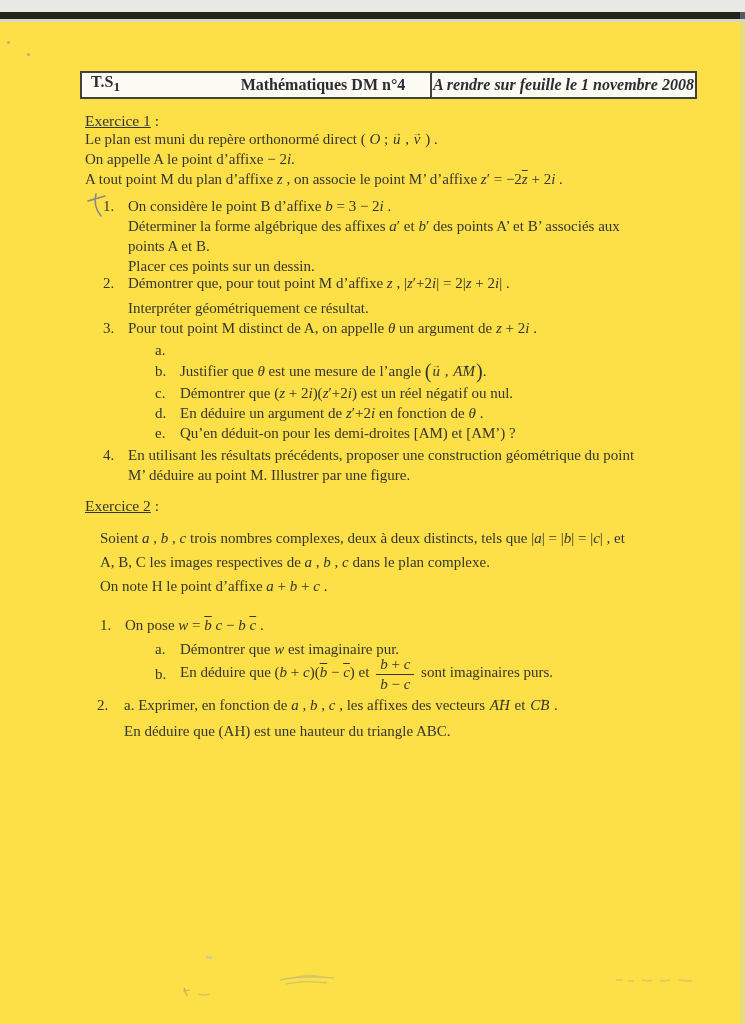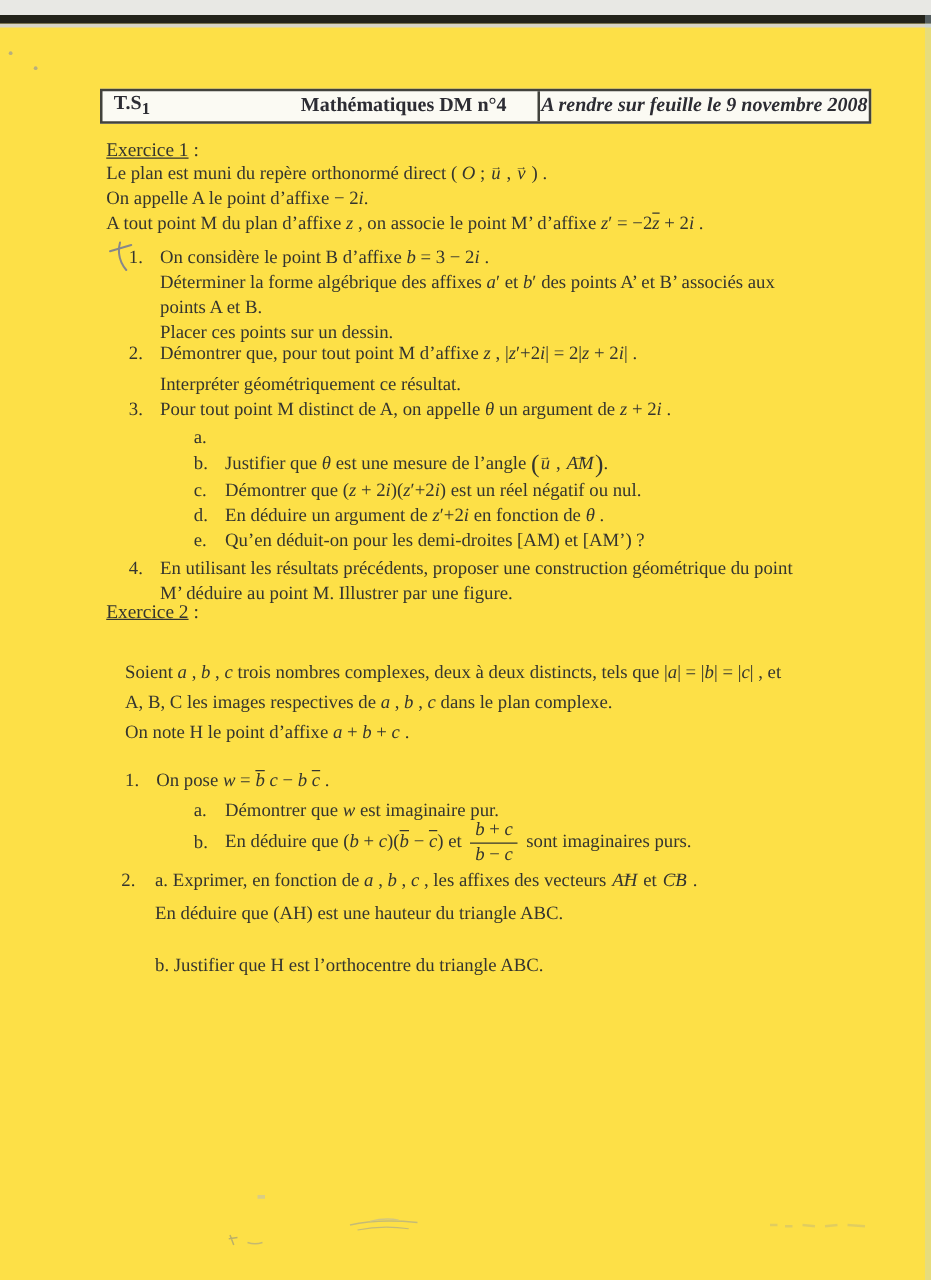--- a/index.html
+++ b/index.html
@@ -53,21 +53,21 @@
   <div class="topbar"></div>
   <div class="topline"></div>
   <div class="edge-tint"></div>
   <div class="dot" style="left:7px;top:29px;"></div>
   <div class="dot" style="left:27px;top:41px;"></div>
 
   <div class="hdr">
     <div class="c1">T.S<sub>1</sub></div>
     <div class="c2">Mathématiques DM n°4</div>
     <div class="div"></div>
-    <div class="c3">A rendre sur feuille le 9 novembre 2008</div>
+    <div class="c3">A rendre sur feuille le 1 novembre 2008</div>
   </div>
 
   <div class="abs extitle" style="left:85px;top:99px;">
     <span class="t">Exercice 1</span><span> :</span>
   </div>
 
   <div class="abs" style="left:85px;top:117px;">
     <div>Le plan est muni du repère orthonormé direct ( <i>O</i> ; <span class="vec">u</span> , <span class="vec">v</span> ) .</div>
     <div>On appelle A le point d’affixe − 2<i>i</i>.</div>
     <div>A tout point M du plan d’affixe <i>z</i> , on associe le point M’ d’affixe <i>z</i>′ = −2<span class="ov"><i>z</i></span> + 2<i>i</i> .</div>
@@ -124,21 +124,21 @@
   </div>
 
   <div class="abs li" style="left:103px;top:433px;">
     <div class="num">4.</div>
     <div class="body">
       <div>En utilisant les résultats précédents, proposer une construction géométrique du point</div>
       <div>M’ déduire au point M. Illustrer par une figure.</div>
     </div>
   </div>
 
-  <div class="abs extitle" style="left:85px;top:468px;">
+  <div class="abs extitle" style="left:85px;top:484px;">
     <span class="t">Exercice 2</span><span> :</span>
   </div>
 
   <div class="abs" style="left:100px;top:514px;line-height:24px;">
     <div>Soient <i>a</i> , <i>b</i> , <i>c</i> trois nombres complexes, deux à deux distincts, tels que |<i>a</i>| = |<i>b</i>| = |<i>c</i>| , et</div>
     <div>A, B, C les images respectives de <i>a</i> , <i>b</i> , <i>c</i> dans le plan complexe.</div>
     <div>On note H le point d’affixe <i>a</i> + <i>b</i> + <i>c</i> .</div>
   </div>
 
   <div class="abs li" style="left:100px;top:603px;">
@@ -153,21 +153,20 @@
     <div class="num">b.</div>
     <div>En déduire que (<i>b</i> + <i>c</i>)(<span class="ov"><i>b</i></span> − <span class="ov"><i>c</i></span>) et <span class="frac"><span class="fn"><i>b</i> + <i>c</i></span><span class="fd"><i>b</i> − <i>c</i></span></span> sont imaginaires purs.</div>
   </div>
 
   <div class="abs li" style="left:97px;top:683px;">
     <div class="num" style="width:27px;">2.</div>
     <div>
       <div style="height:26px;">a. Exprimer, en fonction de <i>a</i> , <i>b</i> , <i>c</i> , les affixes des vecteurs <span class="vec w2">AH</span> et <span class="vec w2">CB</span> .</div>
       <div style="height:26px;">En déduire que (AH) est une hauteur du triangle ABC.</div>
       <div style="height:16px;"></div>
-      <div>b. Justifier que H est l’orthocentre du triangle ABC.</div>
     </div>
   </div>
 
   <svg class="smudge" style="left:272px;top:960px;" width="70" height="18">
     <path d="M8 8 Q30 3 62 6" stroke="#8f98a4" stroke-width="1.2" fill="none"></path>
     <path d="M14 12 Q34 8 55 11" stroke="#8f98a4" stroke-width="1" fill="none"></path>
     <path d="M24 5 Q36 2 47 4" stroke="#a8aeb8" stroke-width="1" fill="none"></path>
   </svg>
   <svg class="smudge" style="left:180px;top:972px;" width="36" height="16">
     <path d="M4 4 L7 12 M3 7 L10 6" stroke="#7d8288" stroke-width="1.2" fill="none"></path>

